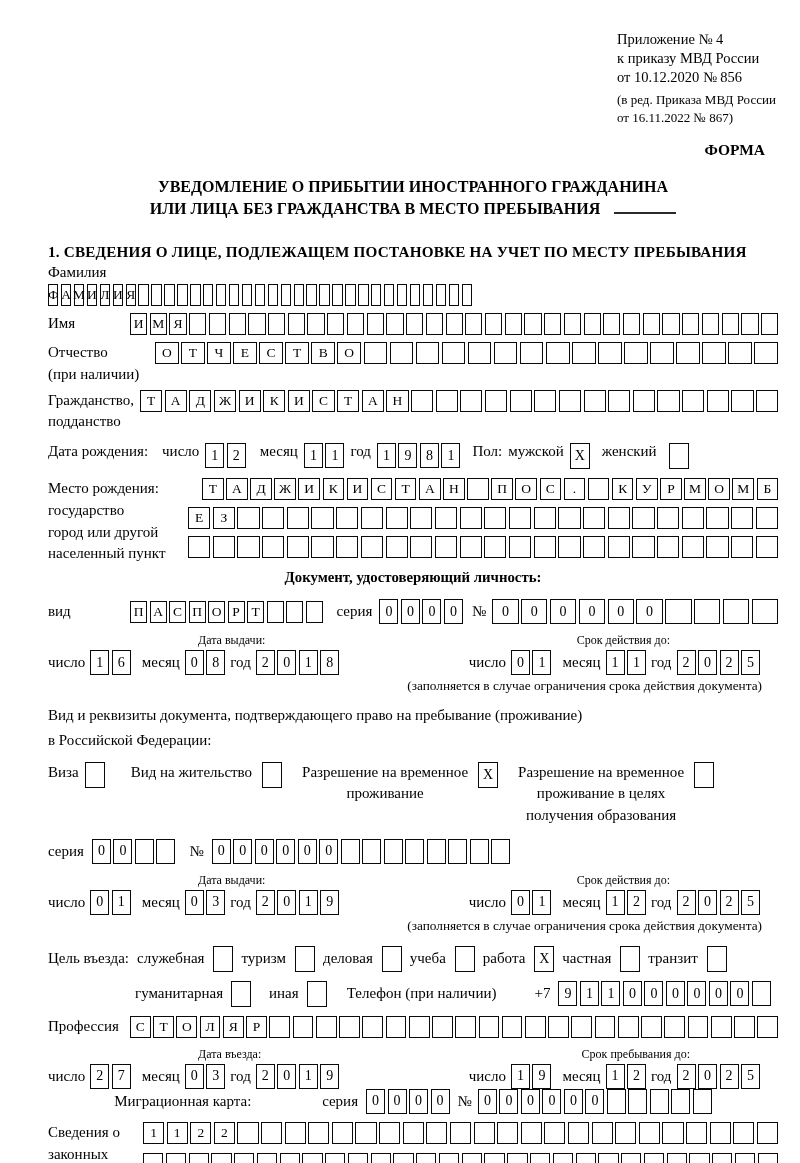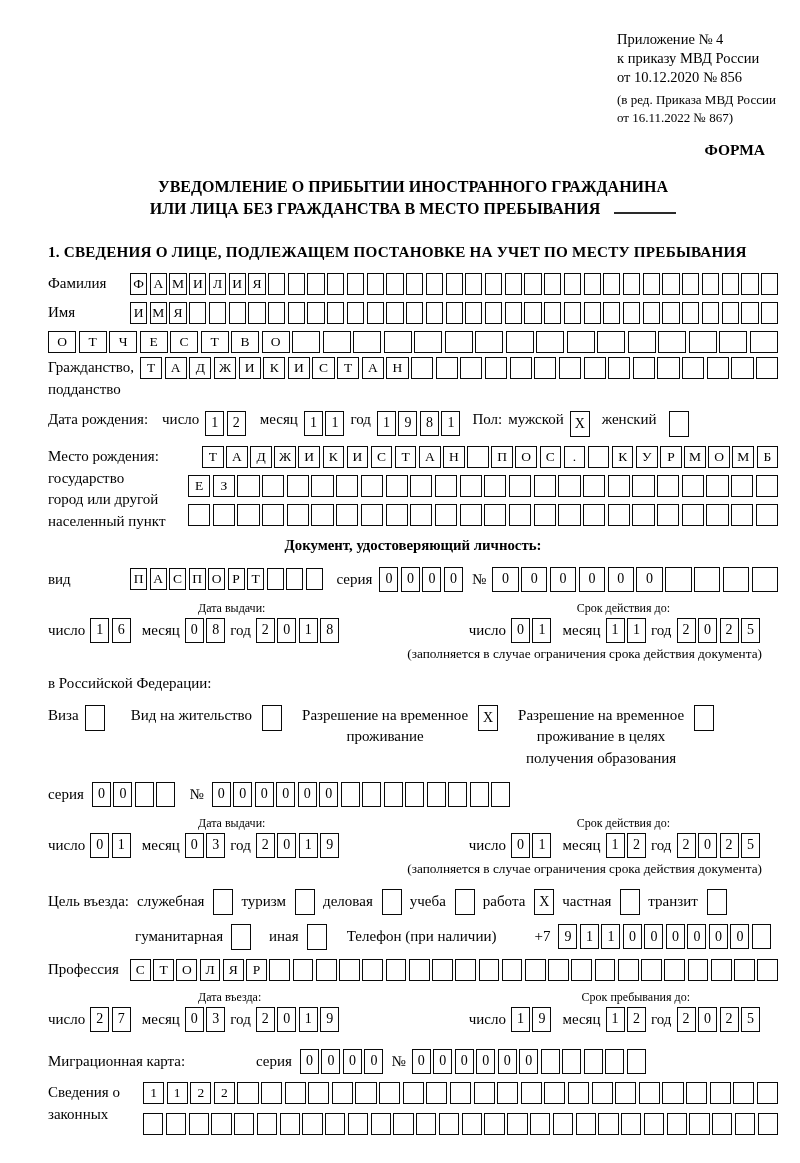--- a/index.html
+++ b/index.html
@@ -96,21 +96,21 @@
 
   <div class="title">
     <div>УВЕДОМЛЕНИЕ О ПРИБЫТИИ ИНОСТРАННОГО ГРАЖДАНИНА</div>
     <div>
       <span>ИЛИ ЛИЦА БЕЗ ГРАЖДАНСТВА В МЕСТО ПРЕБЫВАНИЯ</span><span class="uline"></span>
     </div>
   </div>
 
   <div class="sec">1. СВЕДЕНИЯ О ЛИЦЕ, ПОДЛЕЖАЩЕМ ПОСТАНОВКЕ НА УЧЕТ ПО МЕСТУ ПРЕБЫВАНИЯ</div>
 
-  <div class="frow" style="margin-top:12px;">
+  <div class="frow" style="margin-top:1px;flex-direction:column;">
     <span class="lbl w82">Фамилия</span>
     <span class="cells grow">
         <span class="cell">Ф</span>
         <span class="cell">А</span>
         <span class="cell">М</span>
         <span class="cell">И</span>
         <span class="cell">Л</span>
         <span class="cell">И</span>
         <span class="cell">Я</span>
         <span class="cell"></span>
@@ -175,20 +175,24 @@
         <span class="cell"></span>
         <span class="cell"></span>
         <span class="cell"></span>
         <span class="cell"></span>
         <span class="cell"></span>
         <span class="cell"></span>
       </span>
   </div>
 
   <div class="frow">
+    <span class="lbl w107">
+      <div>Отчество</div>
+      <div>(при наличии)</div>
+    </span>
     <span class="cells grow">
         <span class="cell">О</span>
         <span class="cell">Т</span>
         <span class="cell">Ч</span>
         <span class="cell">Е</span>
         <span class="cell">С</span>
         <span class="cell">Т</span>
         <span class="cell">В</span>
         <span class="cell">О</span>
         <span class="cell"></span>
@@ -438,20 +442,21 @@
           <span class="cell">2</span>
           <span class="cell">0</span>
           <span class="cell">2</span>
           <span class="cell">5</span>
         </span>
     </span>
   </div>
   <div class="note">(заполняется в случае ограничения срока действия документа)</div>
 
   <div class="intro">
+    <div>Вид и реквизиты документа, подтверждающего право на пребывание (проживание)</div>
     <div>в Российской Федерации:</div>
   </div>
 
   <div class="perm-row">
     <span class="perm">
       <span class="perm-lbl">
           <div>Виза</div>
         </span>
       <span class="cb" style="margin-left:6px;"></span>
     </span>
@@ -661,21 +666,21 @@
       <span>год</span>
       <span class="cells big">
           <span class="cell">2</span>
           <span class="cell">0</span>
           <span class="cell">2</span>
           <span class="cell">5</span>
         </span>
     </span>
   </div>
 
-  <div class="frow" style="margin-top:17px; align-items:center;">
+  <div class="frow" style="margin-top:0; align-items:center;justify-content:center;">
     <span class="lbl" style="width:160px;">Миграционная карта:</span>
     <span style="margin-left:48px; margin-right:8px;">серия</span>
     <span class="cells big">
         <span class="cell">0</span>
         <span class="cell">0</span>
         <span class="cell">0</span>
         <span class="cell">0</span>
       </span>
     <span style="margin-left:8px; margin-right:6px;">№</span>
     <span class="cells big">

